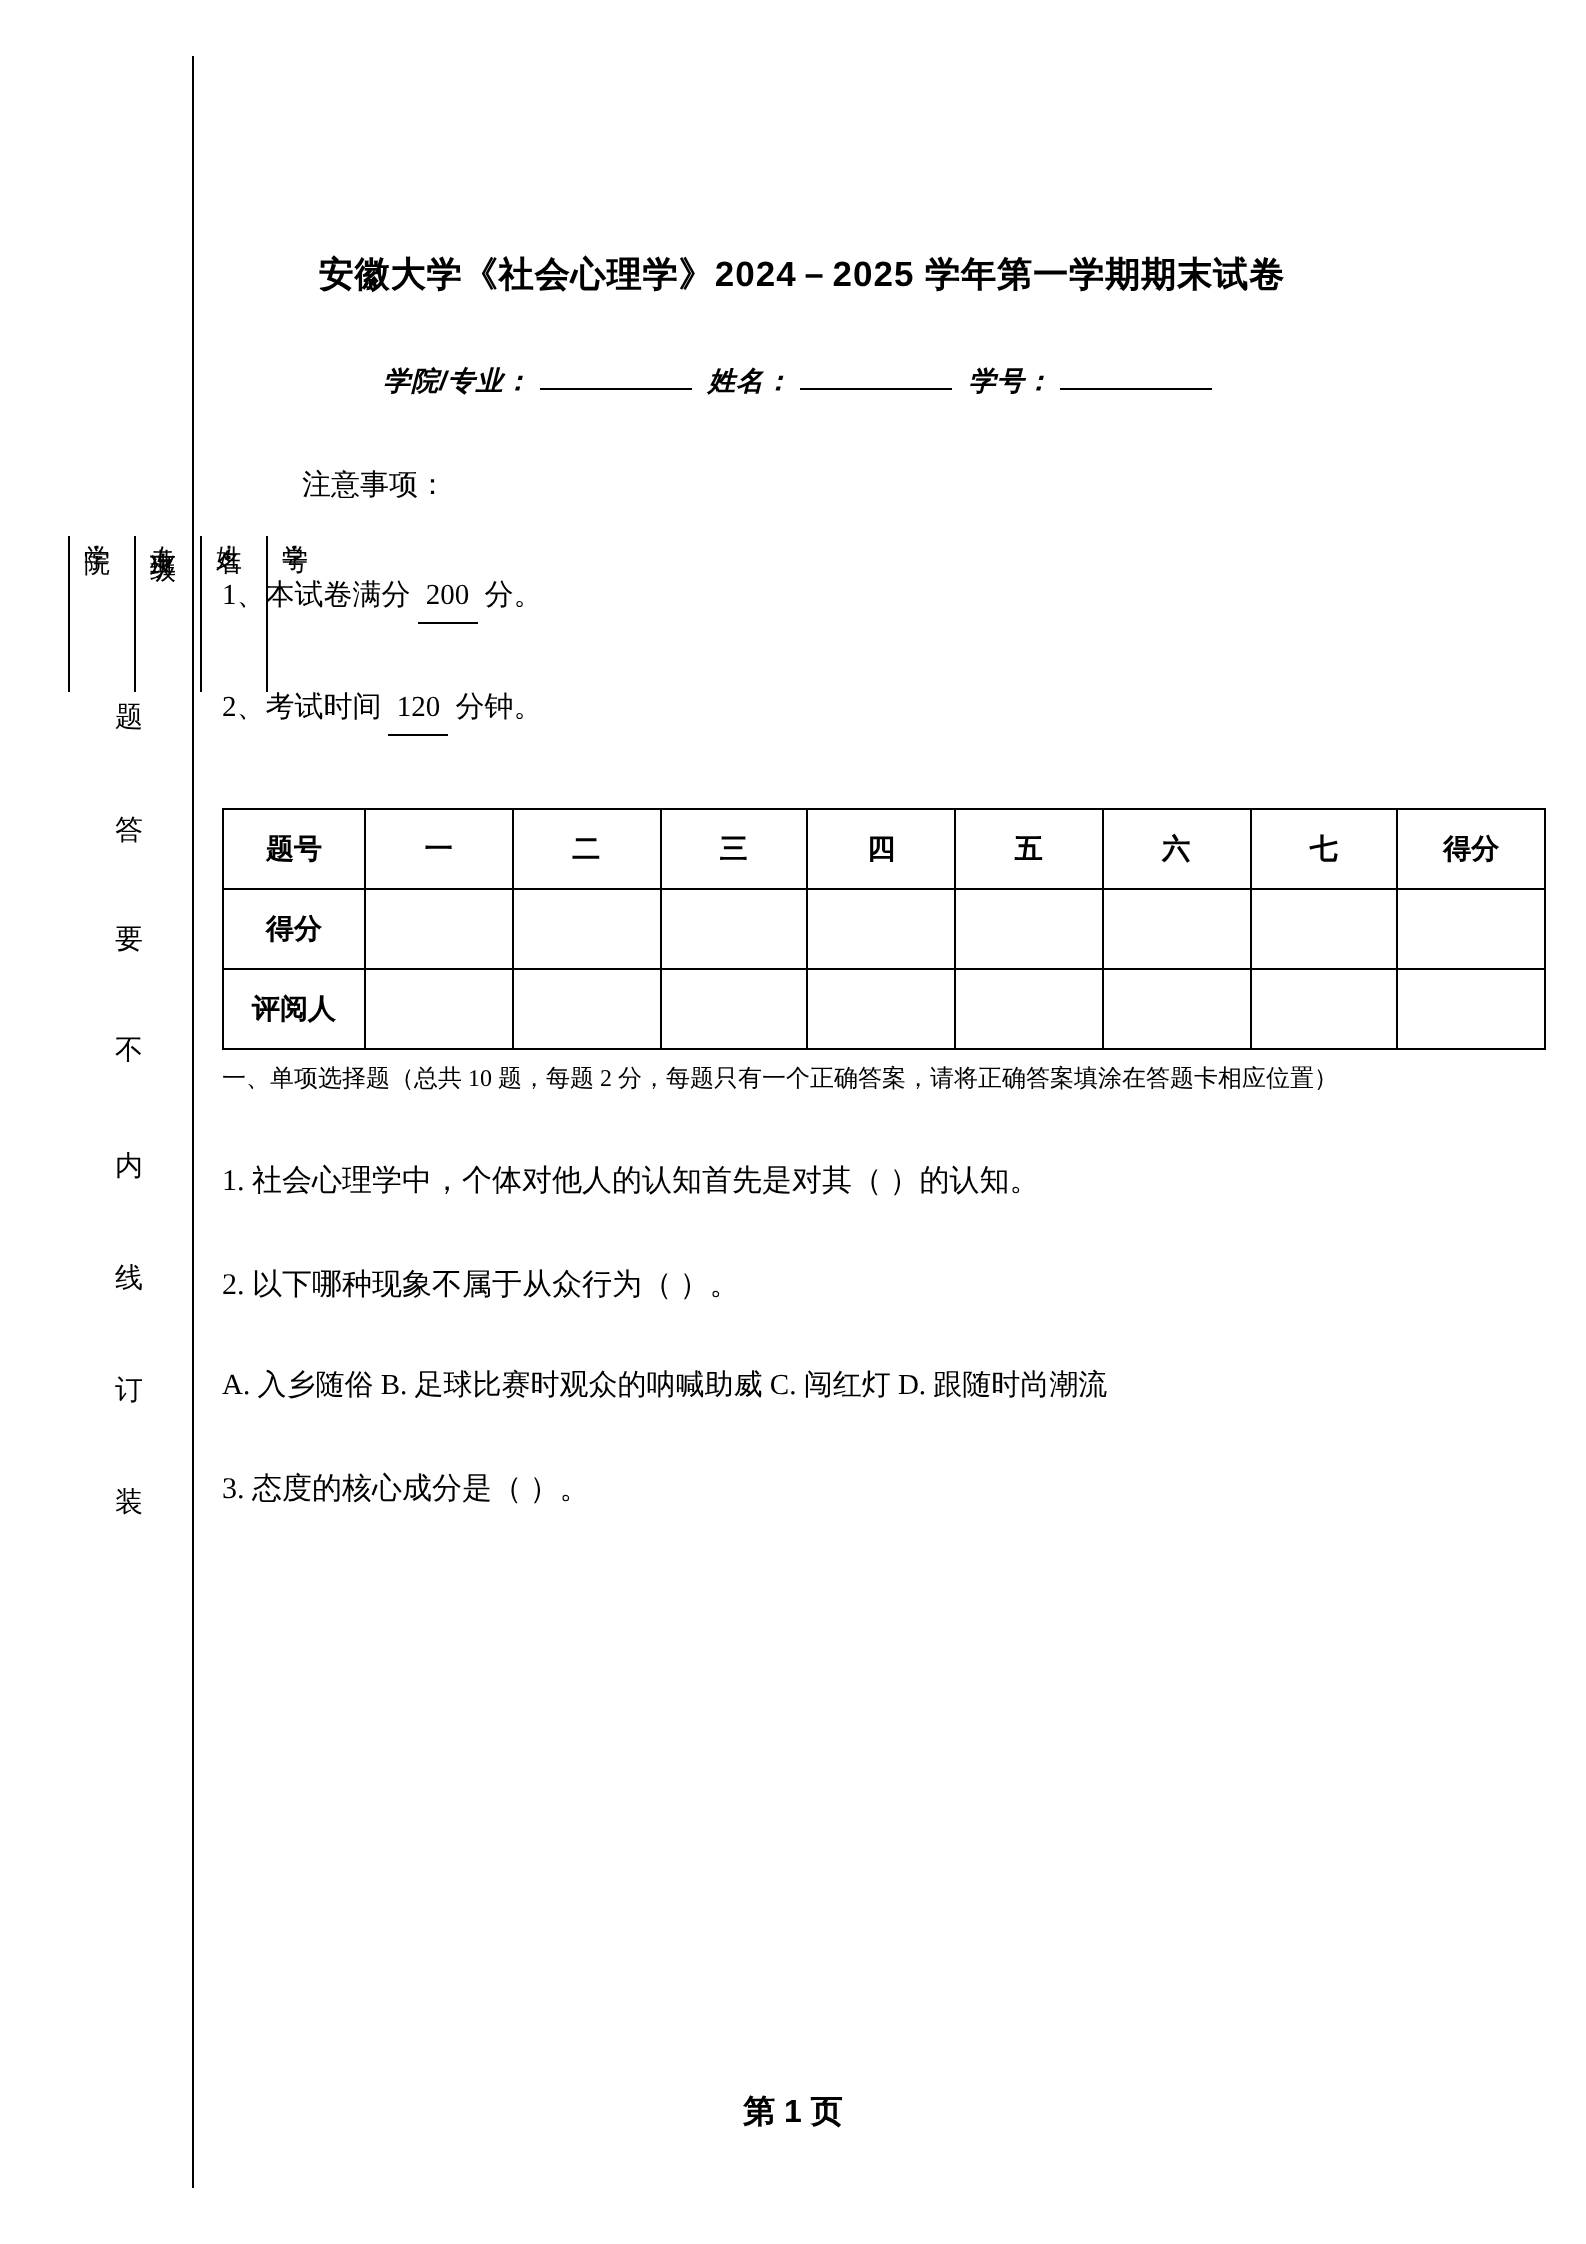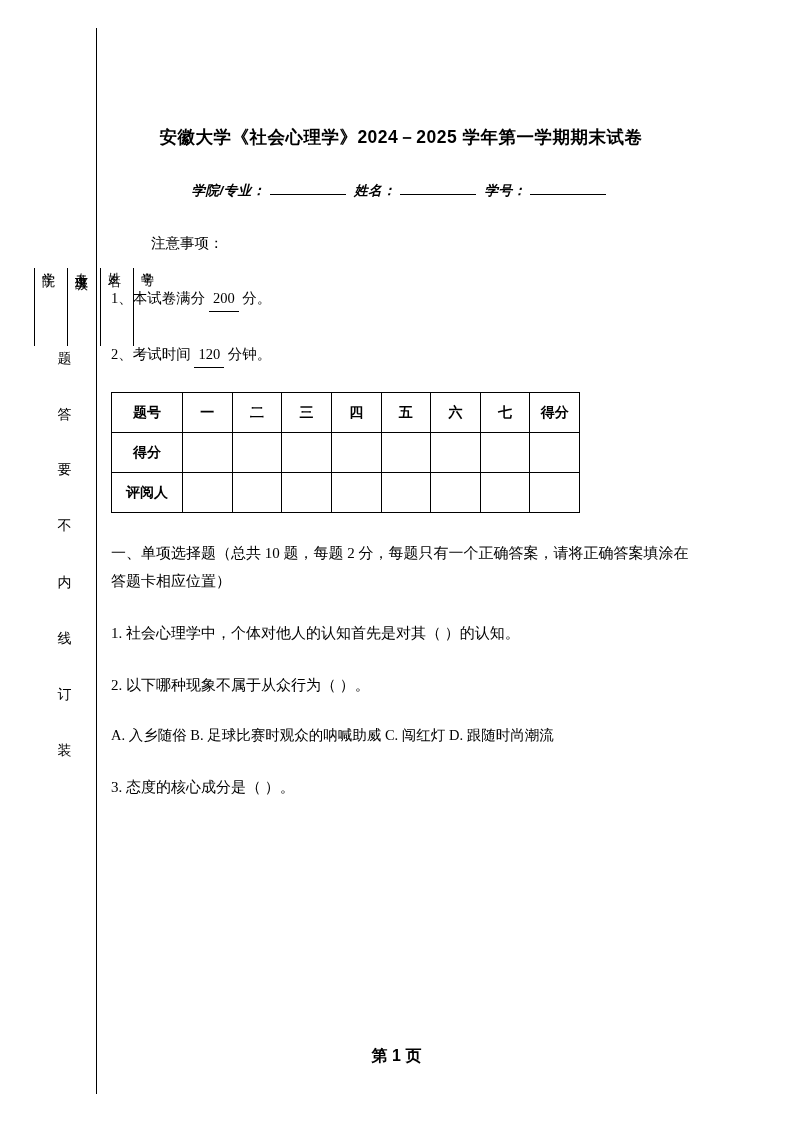--- a/index.html
+++ b/index.html
@@ -118,45 +118,44 @@
     line-height: 26px;
   }
   .ul-val {
     display: inline-block;
     border-bottom: 1px solid #000;
     padding: 0 4px;
   }
 
   
   table.score-table {
-    margin-top: 24px;
+    margin-top: 36px;
     border-collapse: collapse;
-    width: 469px;
+    width: 662px;
     table-layout: fixed;
   }
   table.score-table td {
     border: 1px solid #000;
     height: 37px;
     text-align: center;
     vertical-align: middle;
     font-family: "Liberation Sans", "DejaVu Sans", sans-serif;
     font-size: 14px;
     font-weight: bold;
   }
   table.score-table td.head-col {
     width: 68px;
   }
   table.score-table td.cell {
     font-weight: normal;
   }
 
   .section-head {
-    font-size: 15px;
+    font-size: 12px;
     line-height: 28px;
-    margin-top: 26px;
   }
   .question {
     font-size: 15px;
     line-height: 28px;
     margin-top: 24px;
   }
   .options {
     font-size: 14.5px;
     line-height: 28px;
     margin-top: 22px;

